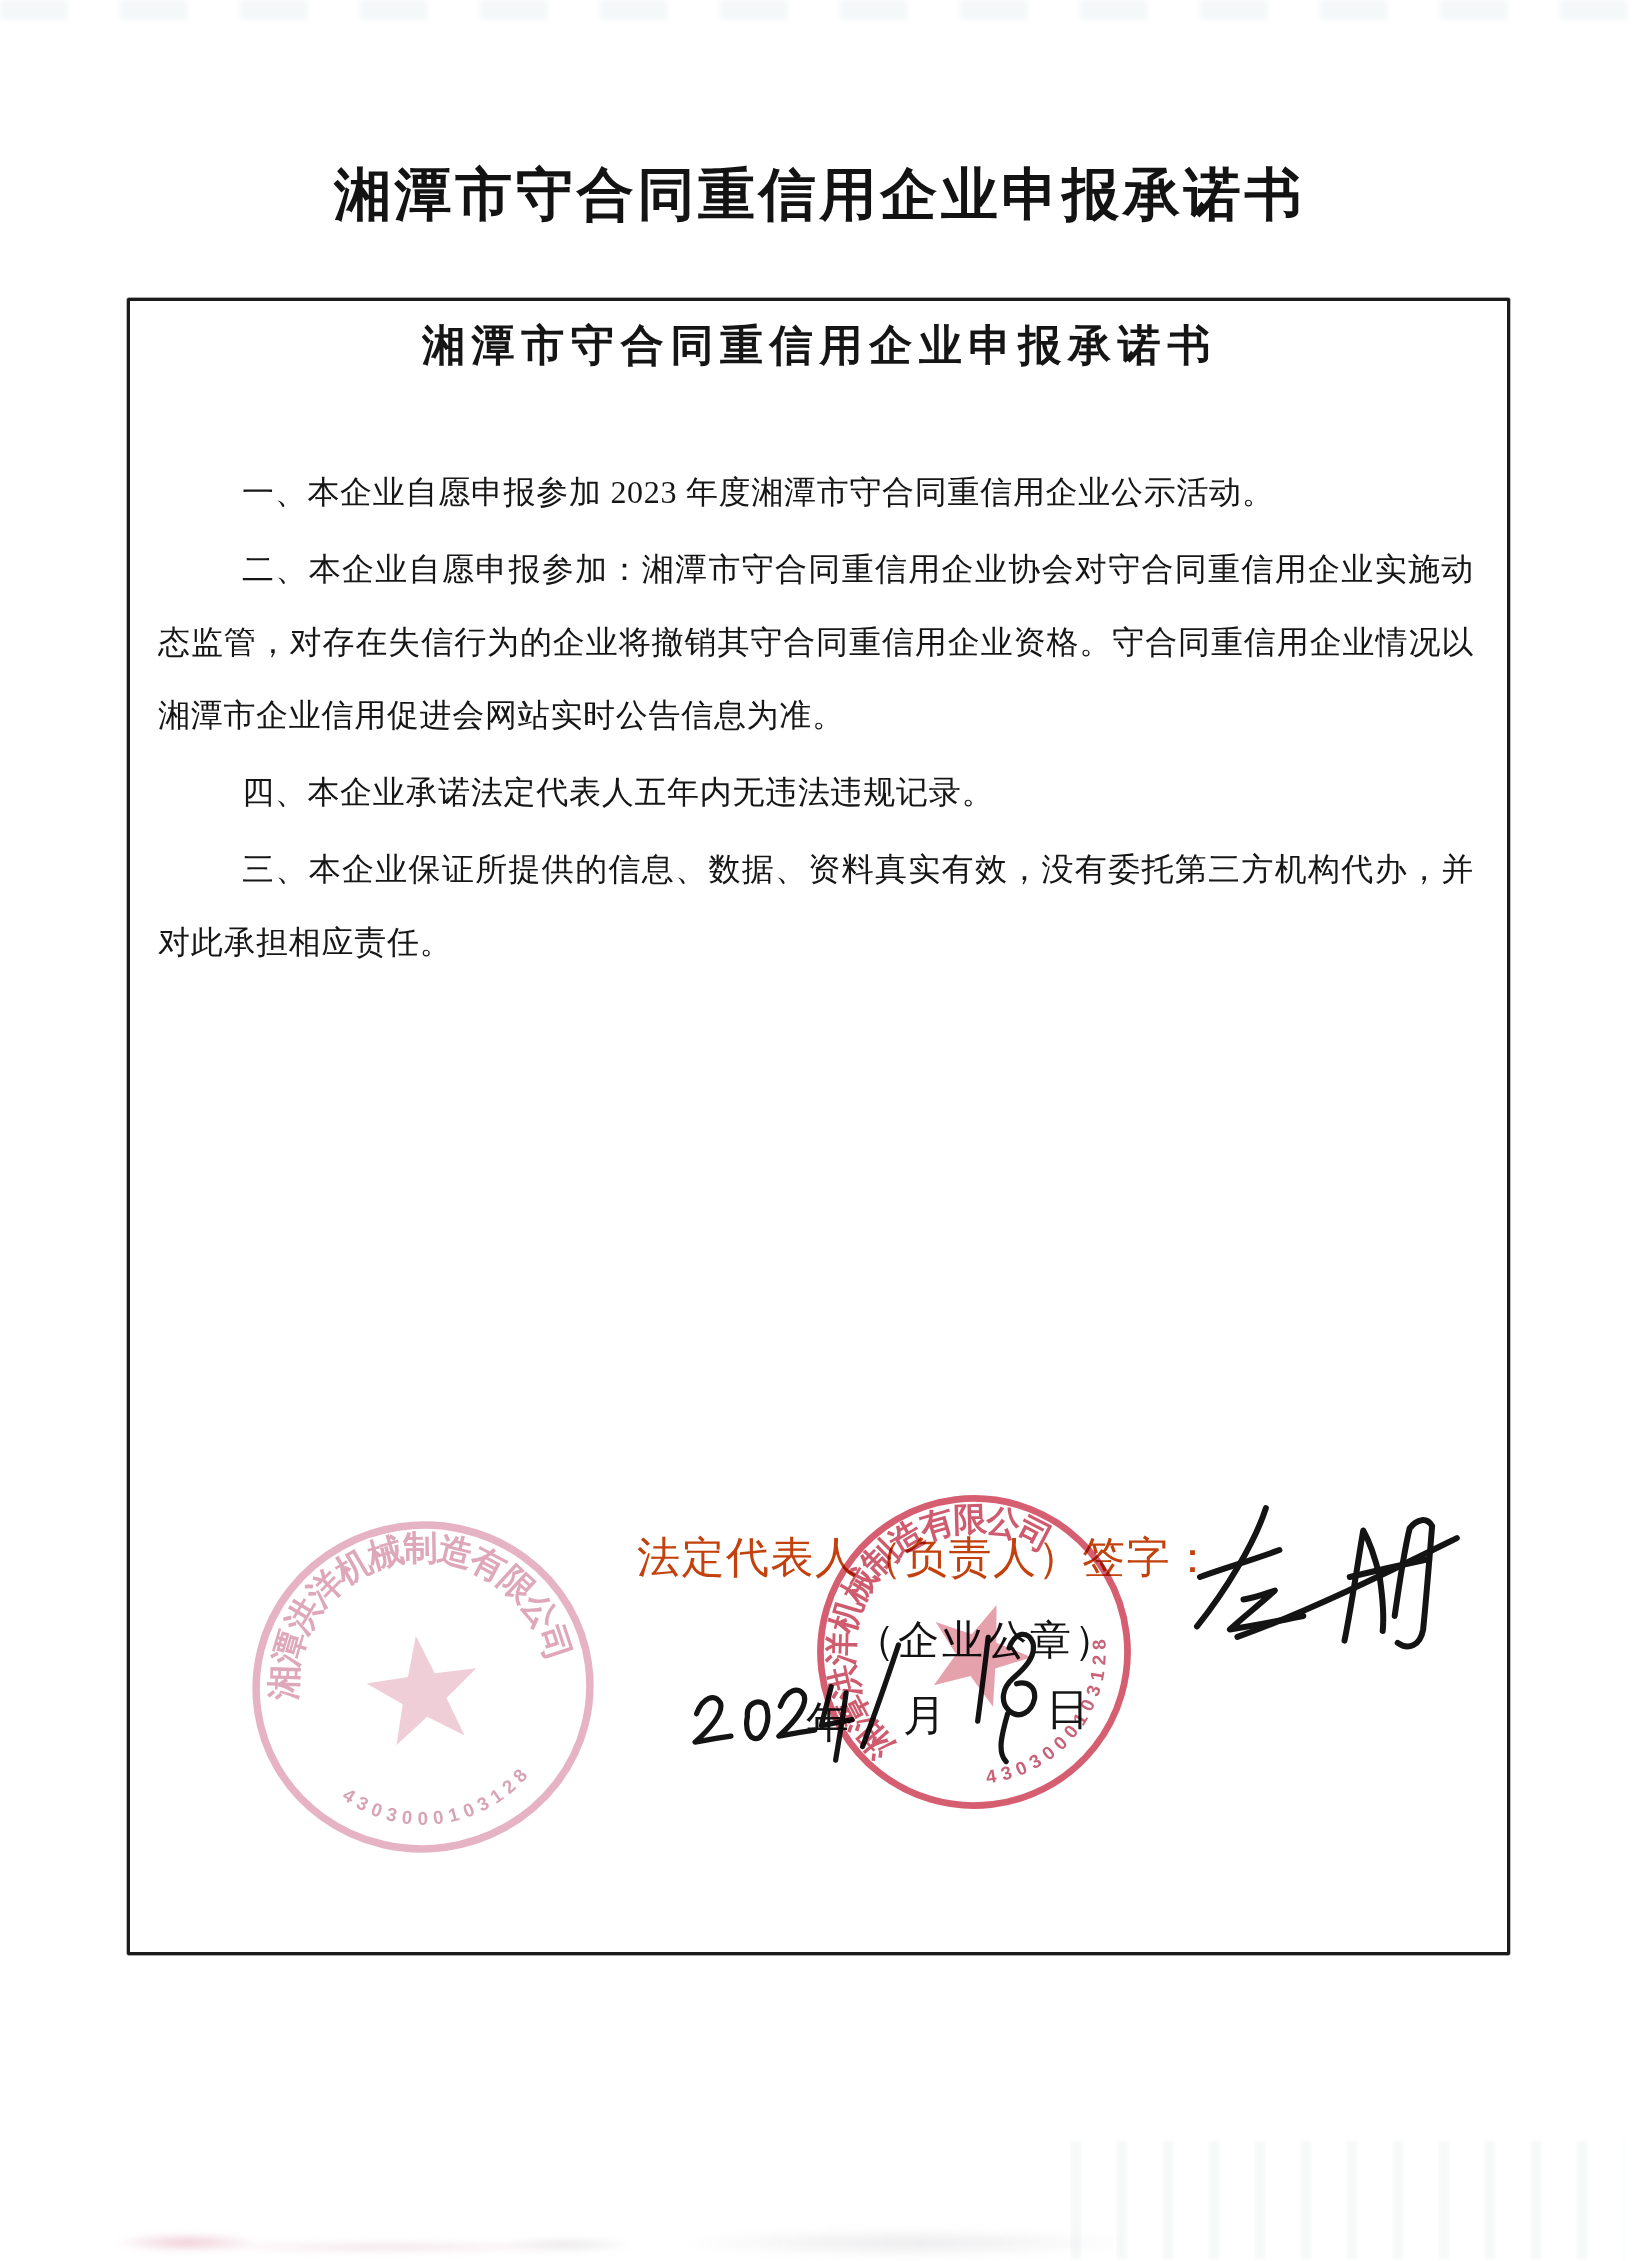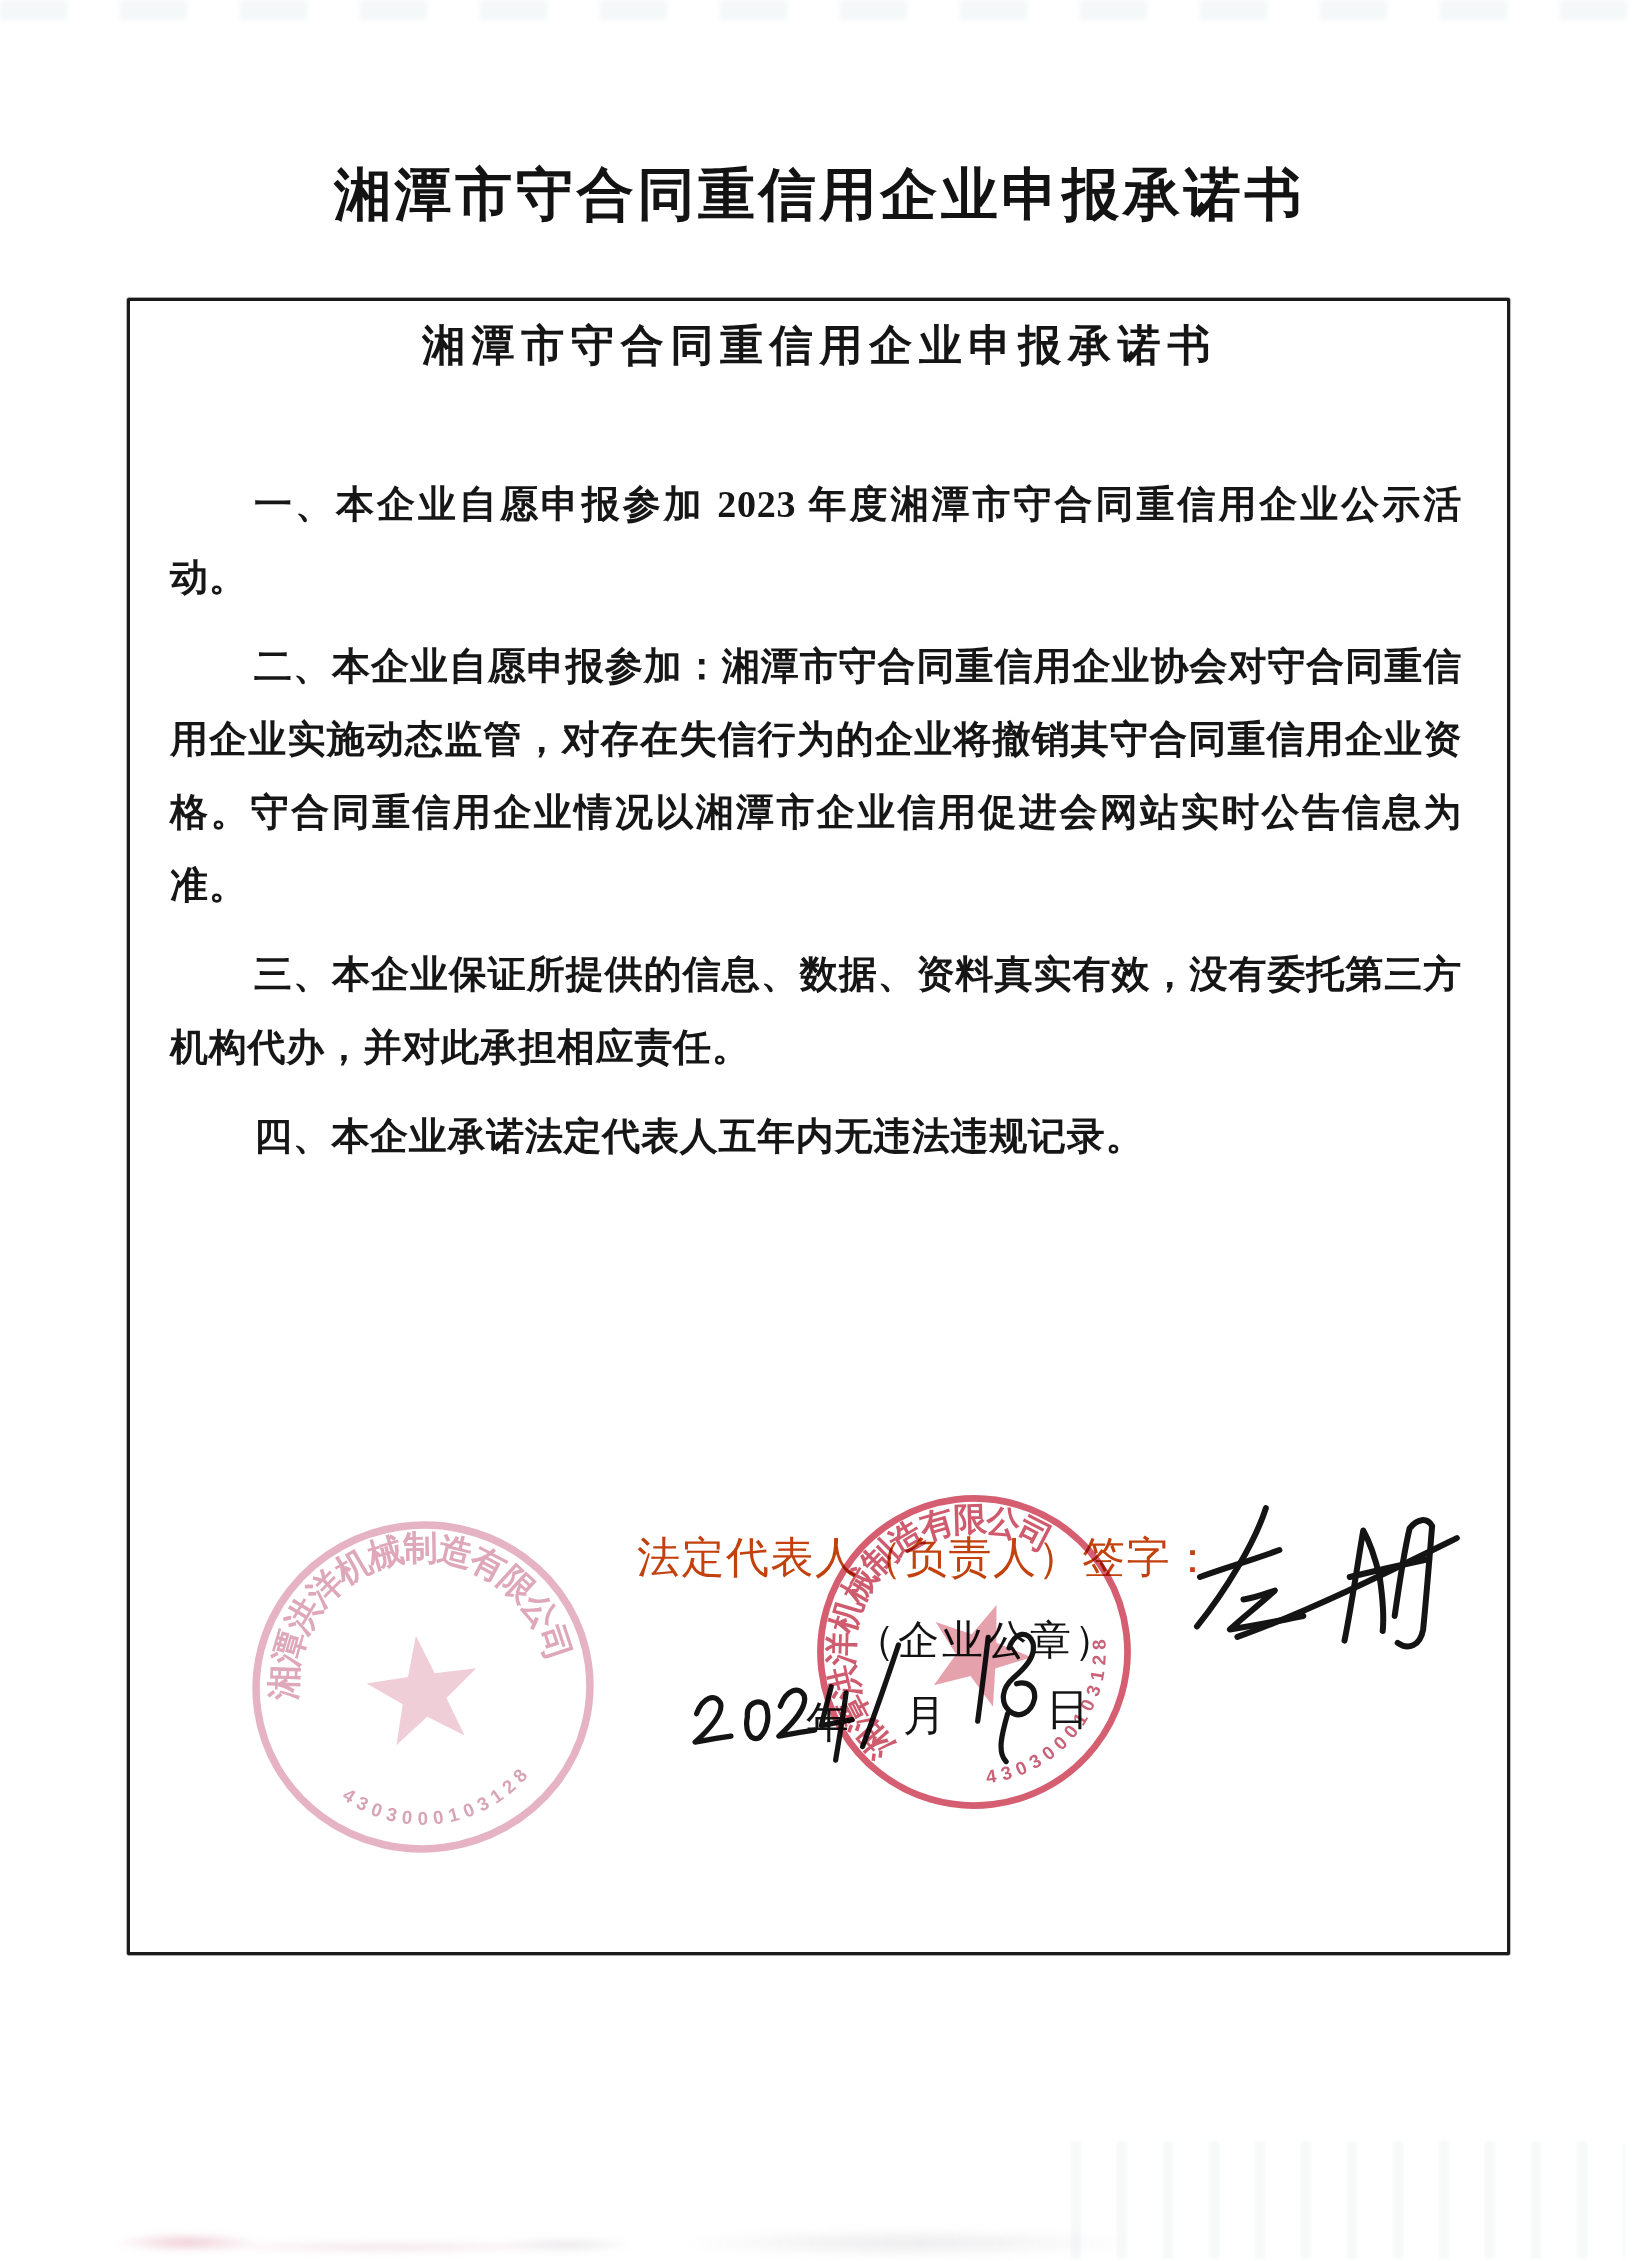--- a/index.html
+++ b/index.html
@@ -40,28 +40,28 @@
     font-size: 43px;
     letter-spacing: 6.7px;
     line-height: 1;
     color: #151515;
   }
 
   .body-col {
     left: 154px; top: 452px; width: 1324px;
   }
   .body-col p {
-    margin: 16px;
-    font-size: 38px;
+    margin: 4px;
+    font-size: 32px;
     line-height: 73px;
     text-indent: 84px;
     text-align: justify;
     text-justify: inter-character;
     letter-spacing: 0.7px;
-    font-weight: 700;
+    font-weight: 400;
     color: #161616;
   }
 
   .sig-label {
     left: 637px; top: 1529px;
     font-size: 43px; letter-spacing: 1.5px;
     white-space: nowrap;
     color: #c2410c;
   }
   .seal-note {
@@ -122,22 +122,22 @@
 
 <div class="abs main-title">湘潭市守合同重信用企业申报承诺书</div>
 
 <div class="abs doc-box"></div>
 
 <div class="abs inner-title">湘潭市守合同重信用企业申报承诺书</div>
 
 <div class="abs body-col">
   <p>一、本企业自愿申报参加 2023 年度湘潭市守合同重信用企业公示活动。</p>
   <p>二、本企业自愿申报参加：湘潭市守合同重信用企业协会对守合同重信用企业实施动态监管，对存在失信行为的企业将撤销其守合同重信用企业资格。守合同重信用企业情况以湘潭市企业信用促进会网站实时公告信息为准。</p>
+  <p>四、本企业承诺法定代表人五年内无违法违规记录。</p>
   <p>三、本企业保证所提供的信息、数据、资料真实有效，没有委托第三方机构代办，并对此承担相应责任。</p>
-  <p>四、本企业承诺法定代表人五年内无违法违规记录。</p>
 </div>
 
 <div class="abs sig-label">法定代表人（负责人）签字：</div>
 <div class="abs seal-note">（企业公章）</div>
 
 <span class="abs date-unit u-year">年</span>
 <span class="abs date-unit u-month">月</span>
 <span class="abs date-unit u-day">日</span>
 
 <svg class="abs hand" style="left:674px; top:1618px;" width="419" height="157" viewBox="0 0 560 210" aria-label="2024">

